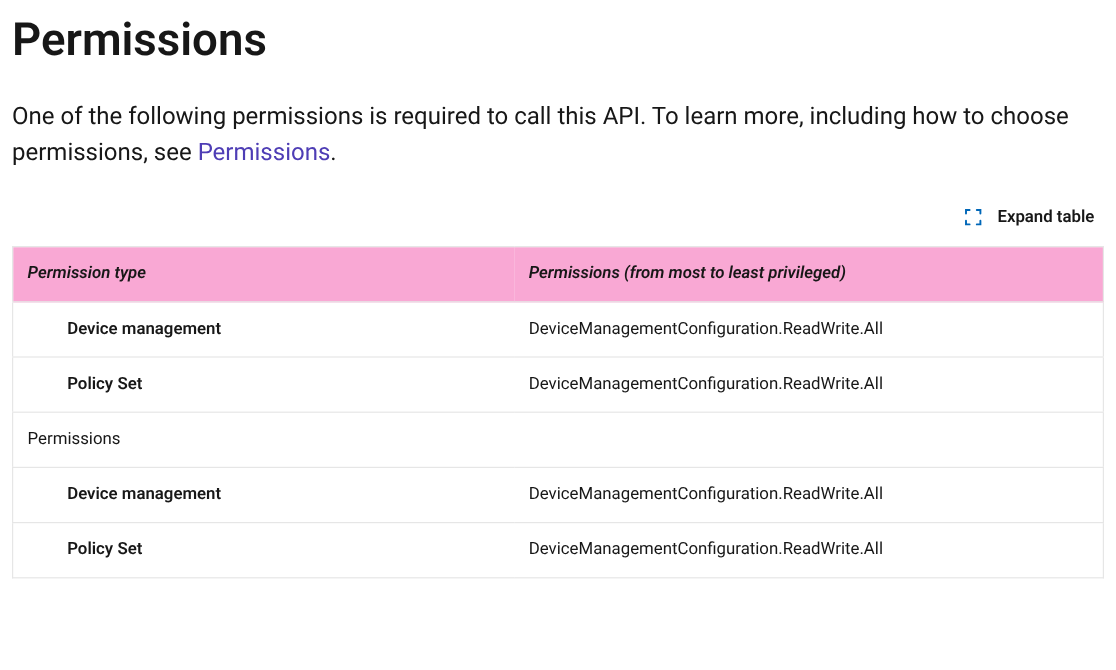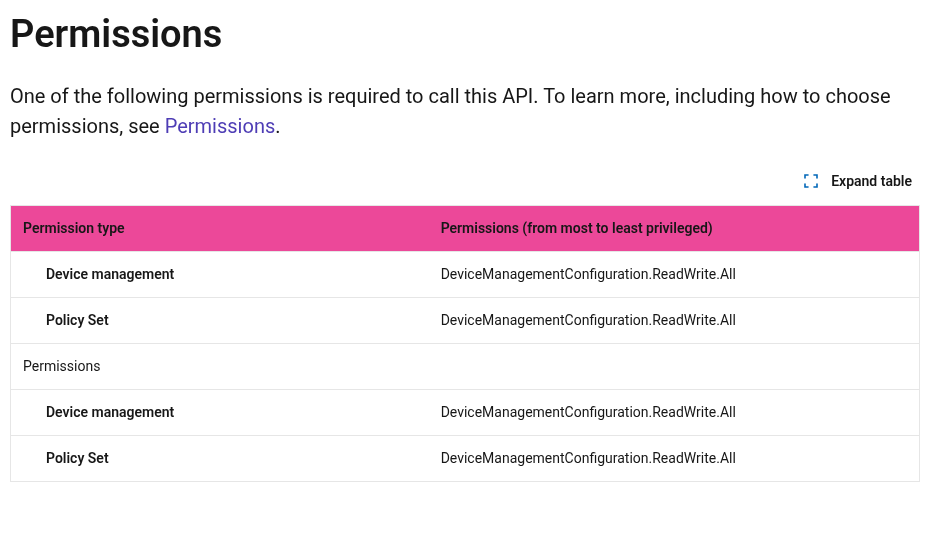--- a/index.html
+++ b/index.html
@@ -64,30 +64,31 @@
       font-size: 14px;
     }
     th, td {
       text-align: left;
       padding: 12px 12px;
       border-bottom: 1px solid #e6e6e6;
       vertical-align: top;
     }
     th {
       font-weight: 600;
-      background: #ec4899;
+      background: #f9a8d4;
+      font-style: italic;
     }
     th:first-child, td:first-child {
       width: 46%;
     }
     tr:last-child td {
       border-bottom: none;
     }
     .indented {
-      padding-left: 35px;
+      padding-left: 45px;
       font-weight: 600;
     }
   </style>
 </head>
 <body>
 
 <h1>Permissions</h1>
 
 <p class="intro">
   <span>One of the following permissions is required to call this API. To learn more, including how to choose permissions, see </span><a href="#">Permissions</a><span>.</span>

